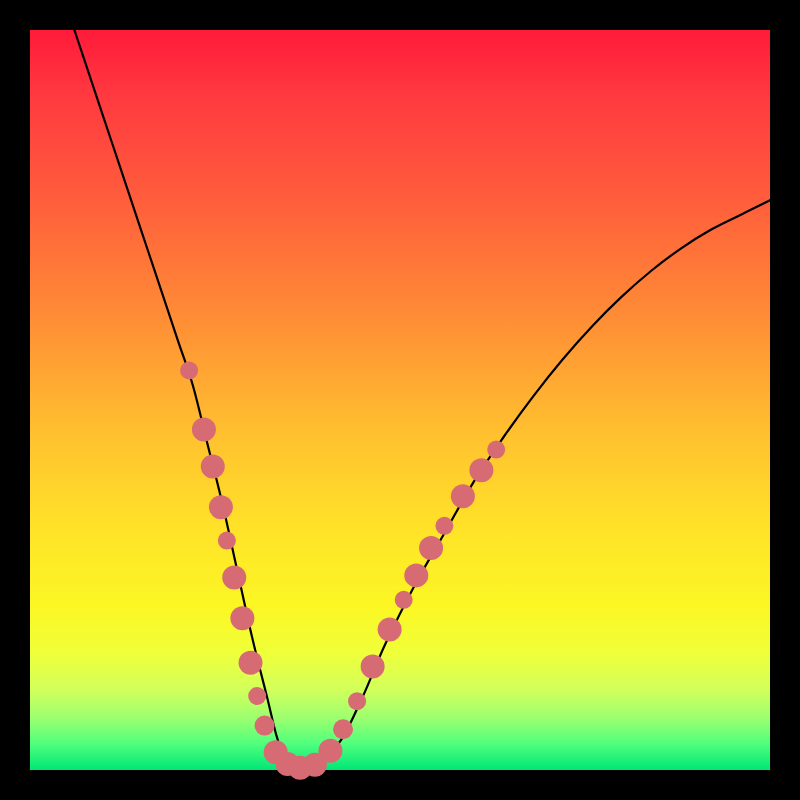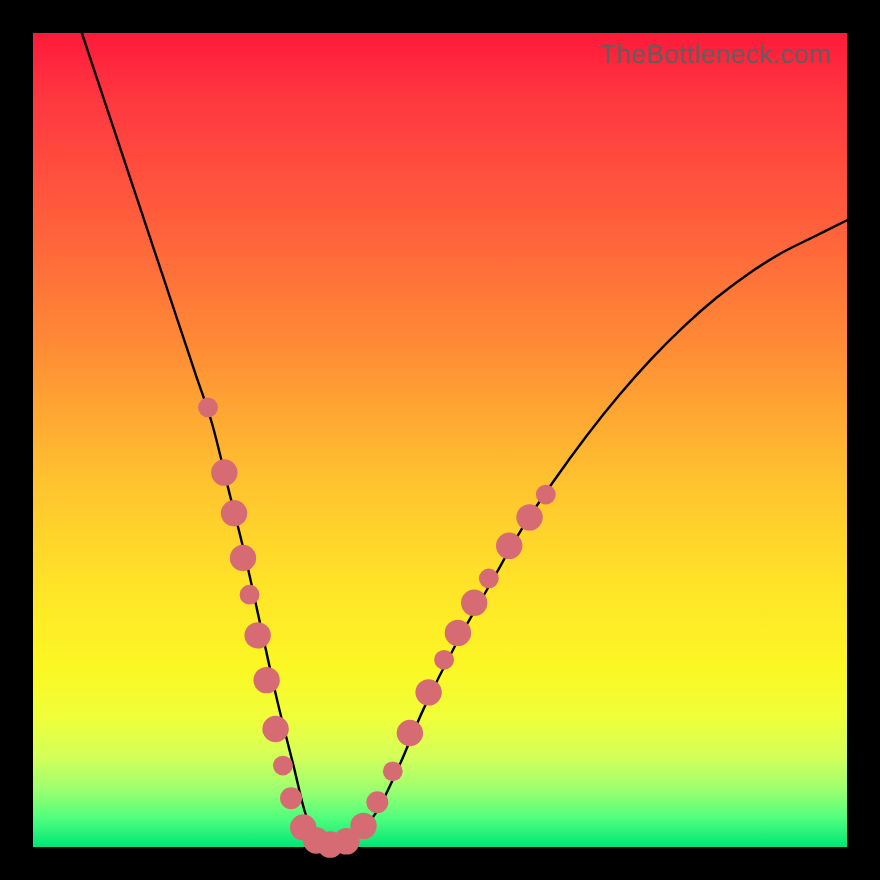--- a/index.html
+++ b/index.html
@@ -54,21 +54,20 @@
     width: 100%;
     height: 100%;
     overflow: visible;
   }
 </style>
 </head>
 <body>
 
 <div class="frame">
   <div class="plot-area">
-    <span class="watermark">TheBottleneck.com</span>
     <svg class="curve" viewBox="0 0 740 740" preserveAspectRatio="none">
       <path fill="none" stroke="#000000" stroke-width="2.2" stroke-linecap="round" id="curve-path" d="M 44.40 0.00 C 47.06 7.99, 53.87 28.42, 59.20 44.40 C 64.53 60.38, 68.67 72.82, 74.00 88.80 C 79.33 104.78, 83.47 117.22, 88.80 133.20 C 94.13 149.18, 98.27 161.62, 103.60 177.60 C 108.93 193.58, 113.07 206.02, 118.40 222.00 C 123.73 237.98, 127.87 250.42, 133.20 266.40 C 138.53 282.38, 142.67 294.82, 148.00 310.80 C 153.33 326.78, 157.47 336.55, 162.80 355.20 C 168.13 373.85, 172.27 393.09, 177.60 414.40 C 182.93 435.71, 187.07 450.96, 192.40 473.60 C 197.73 496.24, 201.87 516.22, 207.20 540.20 C 212.53 564.18, 216.67 584.16, 222.00 606.80 C 227.33 629.44, 232.14 647.35, 236.80 666.00 C 241.46 684.65, 243.90 698.41, 247.90 710.40 C 251.90 722.39, 254.34 727.67, 259.00 732.60 C 263.66 737.53, 268.47 737.78, 273.80 737.78 C 279.13 737.78, 281.94 737.53, 288.60 732.60 C 295.26 727.67, 302.81 722.39, 310.80 710.40 C 318.79 698.41, 325.01 683.32, 333.00 666.00 C 340.99 648.68, 345.88 634.18, 355.20 614.20 C 364.52 594.22, 374.14 574.98, 384.80 555.00 C 395.46 535.02, 403.74 521.85, 414.40 503.20 C 425.06 484.55, 433.34 468.72, 444.00 451.40 C 454.66 434.08, 462.94 422.32, 473.60 407.00 C 484.26 391.68, 492.54 380.29, 503.20 366.30 C 513.86 352.31, 522.14 341.95, 532.80 329.30 C 543.46 316.65, 551.74 307.32, 562.40 296.00 C 573.06 284.68, 581.34 276.39, 592.00 266.40 C 602.66 256.41, 610.94 249.16, 621.60 240.50 C 632.26 231.84, 640.54 225.63, 651.20 218.30 C 661.86 210.97, 670.14 205.79, 680.80 199.80 C 691.46 193.81, 699.74 190.33, 710.40 185.00 C 721.06 179.67, 734.67 172.86, 740.00 170.20"></path>
       <g id="markers">
           <circle cx="159.10" cy="340.40" r="9.00" fill="#d76b74"></circle>
           <circle cx="173.90" cy="399.60" r="12.00" fill="#d76b74"></circle>
           <circle cx="182.78" cy="436.60" r="12.00" fill="#d76b74"></circle>
           <circle cx="190.92" cy="477.30" r="12.00" fill="#d76b74"></circle>
           <circle cx="196.84" cy="510.60" r="9.00" fill="#d76b74"></circle>
           <circle cx="204.24" cy="547.60" r="12.00" fill="#d76b74"></circle>
           <circle cx="212.38" cy="588.30" r="12.00" fill="#d76b74"></circle>

